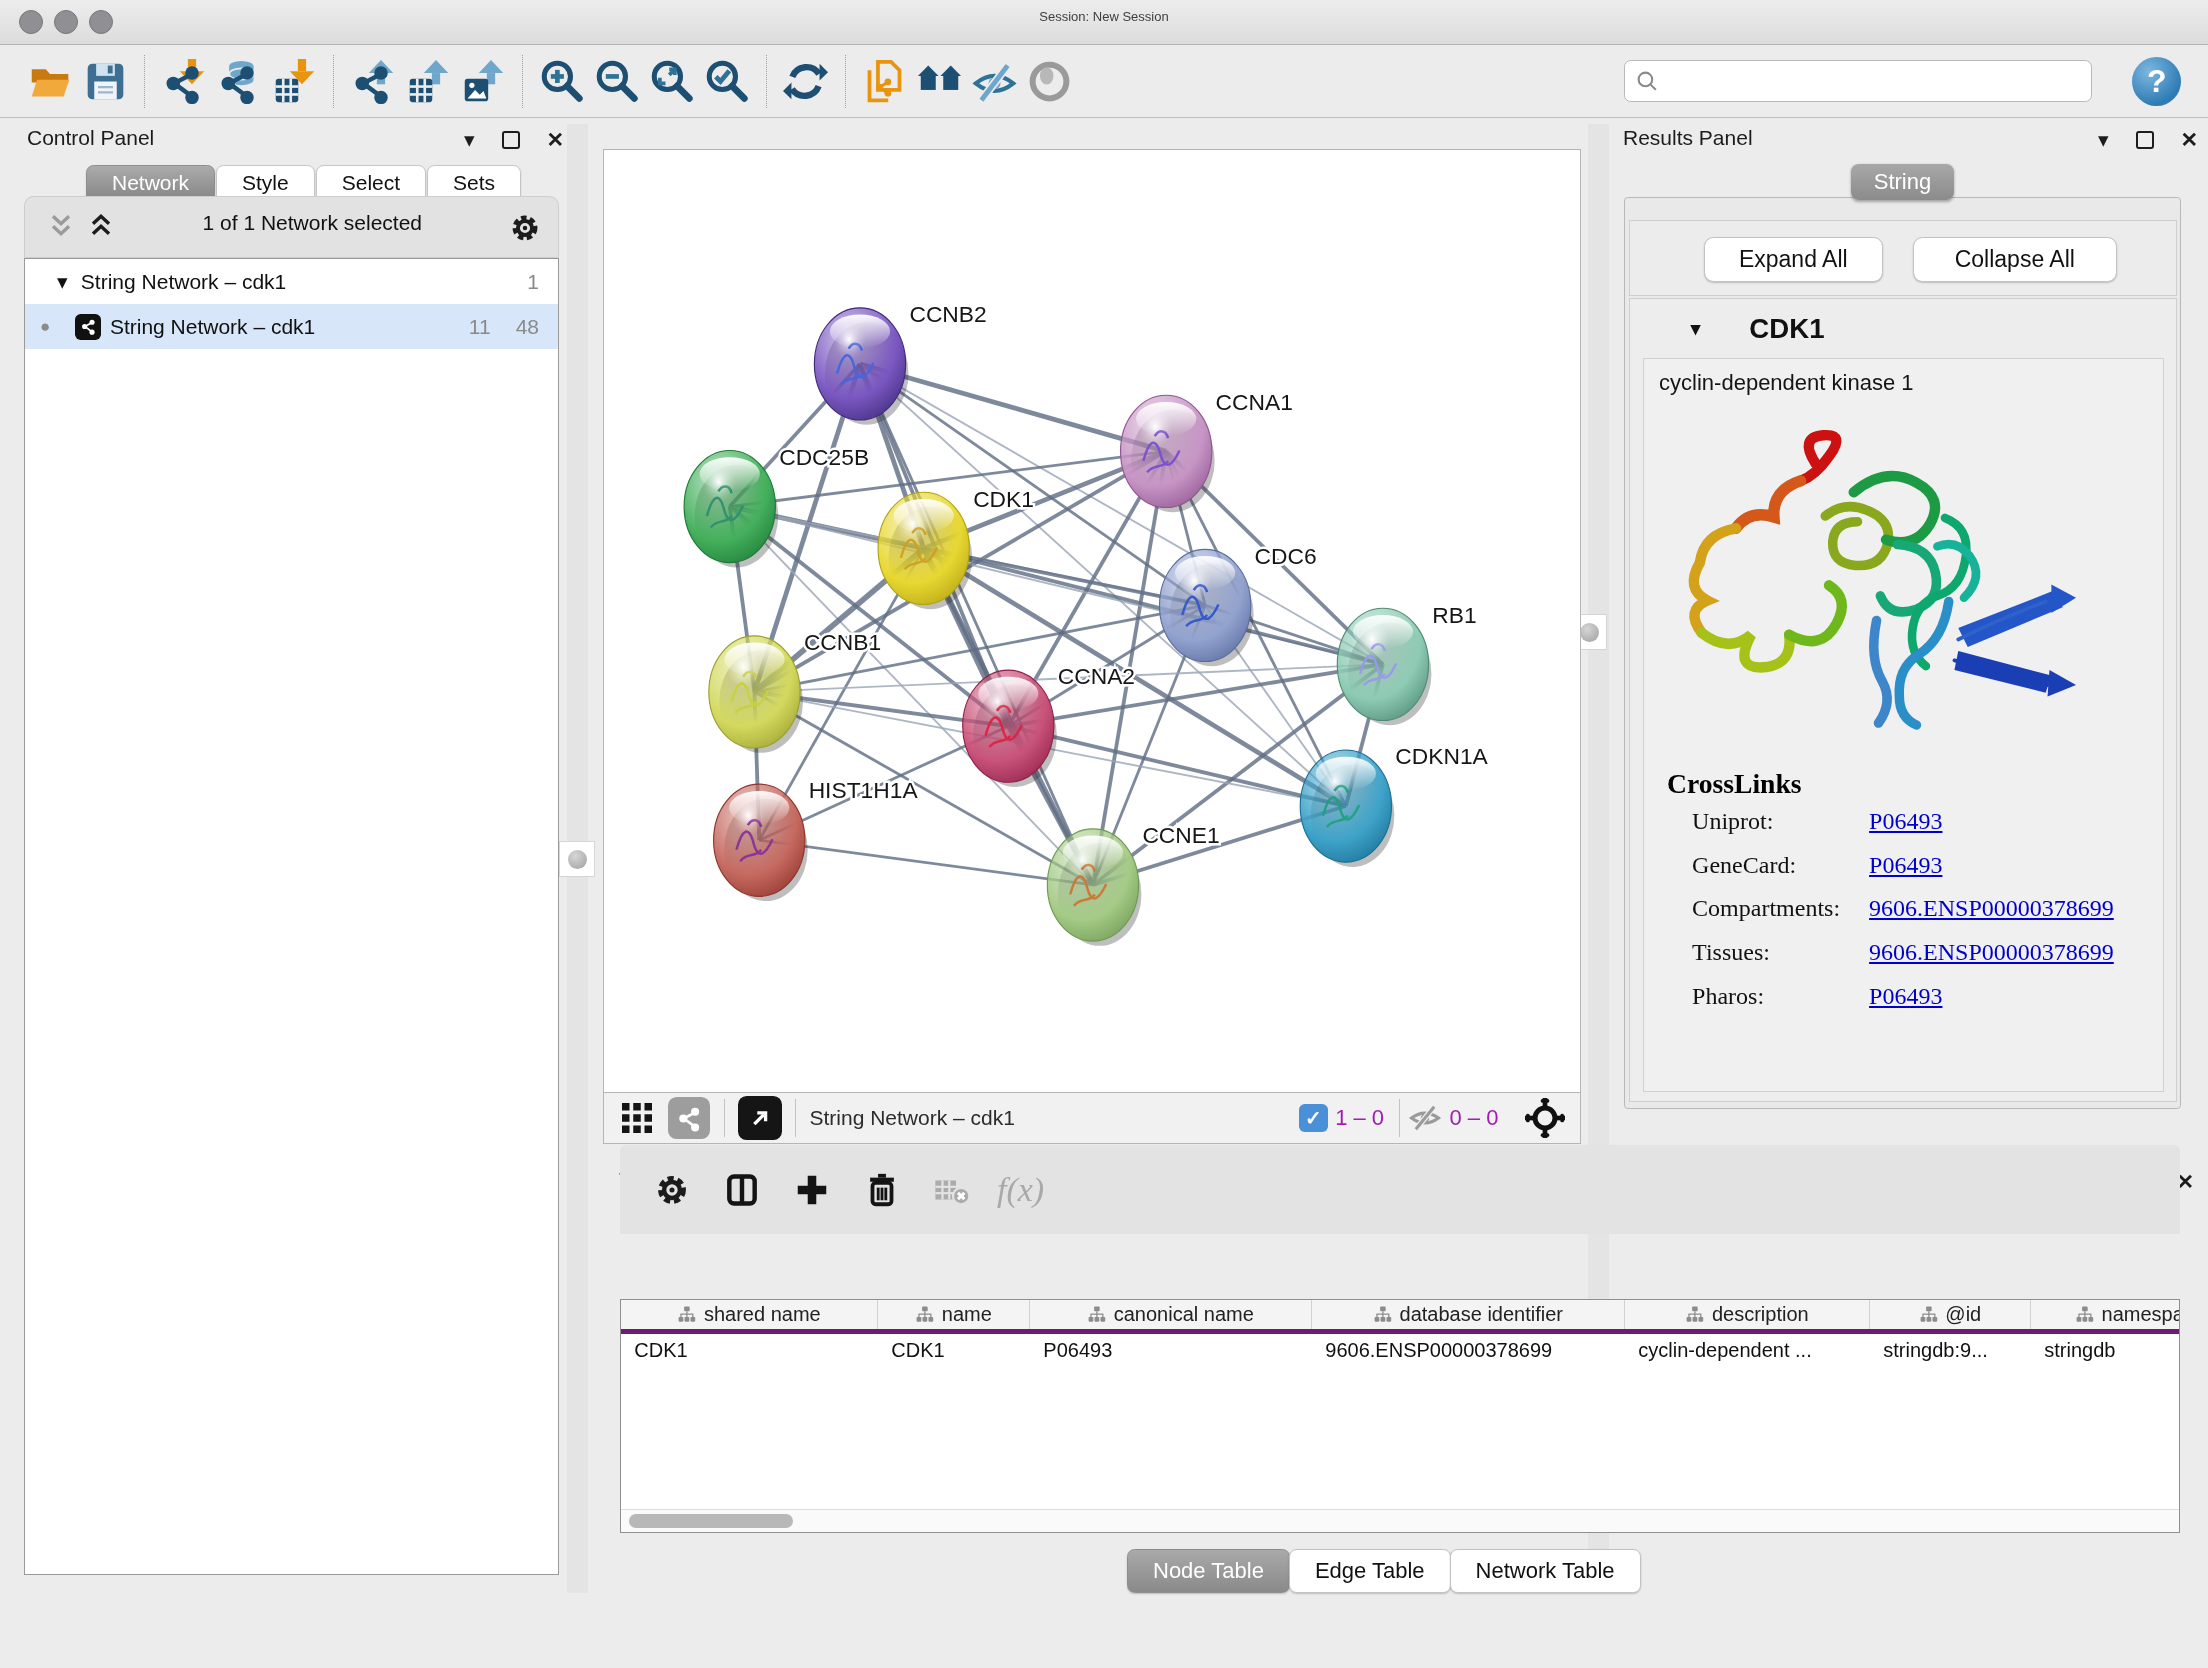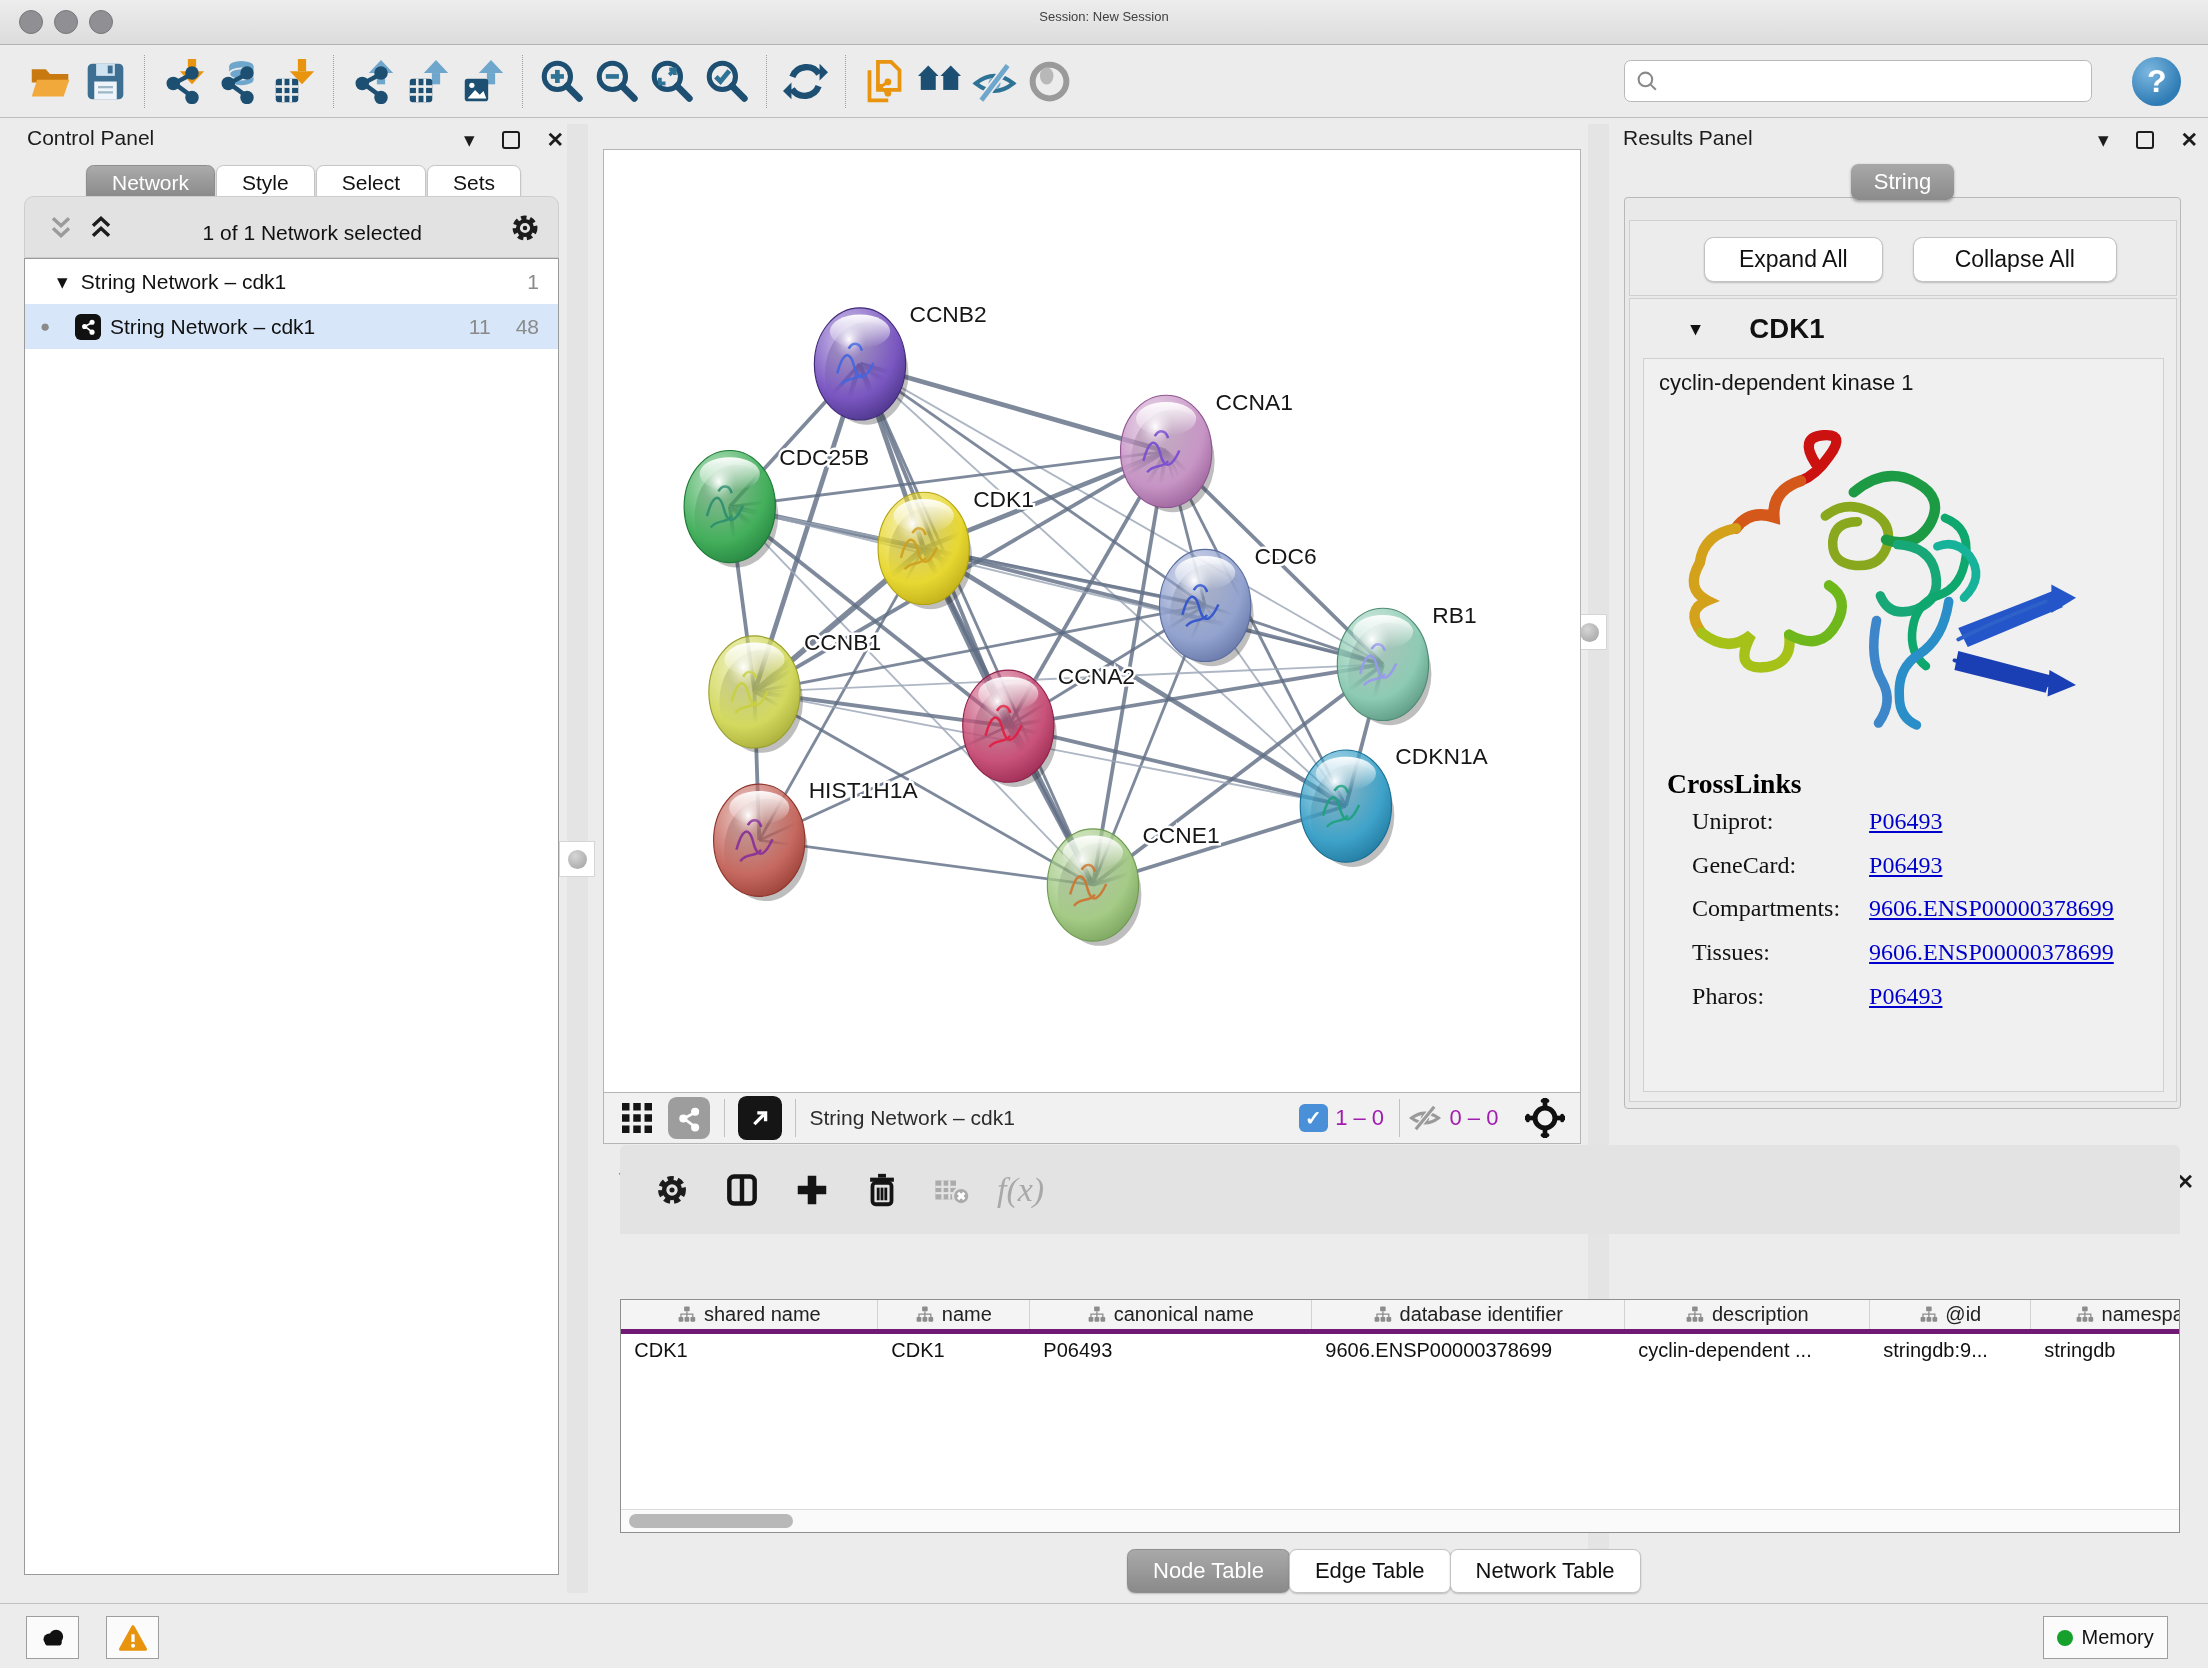--- a/index.html
+++ b/index.html
@@ -35,21 +35,21 @@
   .sq { width:18px; height:18px; border:2.4px solid #1c1c1c; border-radius:2.9px; }
 
   
   .cp-tabs { position:absolute; left:86px; top:165px; display:flex; }
   .ctab { height:36px; padding:0 25px; display:flex; align-items:center; font-size:21px;
     background:#fff; border:1px solid #c6c6c6; border-radius:7.6px 7.6px 0 0; margin-right:1px;
     box-shadow:0 1px 1.9px rgba(0,0,0,.15); color:#111; }
   .ctab.active { background:linear-gradient(#ababab,#868686); color:#fff; border-color:#8e8e8e; }
   .cp-graybox { position:absolute; left:24px; top:196px; width:535px; height:62px;
     background:#e2e2e2; border:1px solid #cdcdcd; border-radius:9.5px 9.5px 0 0; }
-  .cp-status { position:absolute; left:24px; top:211px; width:535px; display:flex; align-items:flex-end; }
+  .cp-status { position:absolute; left:24px; top:211px; width:535px; display:flex; align-items:flex-start; }
   .cp-list { position:absolute; left:24px; top:258px; width:535px; height:1317px;
     background:#fff; border:1.9px solid #9a9a9a; }
   .row1 { height:45px; display:flex; align-items:center; font-size:21px; color:#111; }
   .row2 { height:45px; display:flex; align-items:center; font-size:21px; color:#111; background:#d7e6f8; }
   .share-badge { width:26px; height:26px; background:#111; border-radius:5.7px; display:flex;
     align-items:center; justify-content:center; margin:0 8.6px 0 0; }
   .share-badge svg { width:17px; height:17px; }
   .cnt { color:#8a8a8a; }
 
   
@@ -922,37 +922,15 @@
     <div class="tscroll">
       <div class="tthumb"></div>
     </div>
   </div>
   <div class="bot-tabs">
       <div class="btab active">Node Table</div>
       <div class="btab">Edge Table</div>
       <div class="btab">Network Table</div>
     </div>
 
-  <div class="statusbar">
-    <div class="sb-btn" style="left:26px">
-      <svg viewBox="0 0 24 24">
-          <g fill="#111">
-            <circle cx="9" cy="13" r="4.6"></circle>
-            <circle cx="14.5" cy="11" r="5.6"></circle>
-            <rect x="5.5" y="12.5" width="13.5" height="5.5" rx="2.7"></rect>
-          </g>
-        </svg>
-    </div>
-    <div class="sb-btn" style="left:106px">
-      <svg viewBox="0 0 24 24">
-          <polygon points="12,3 22,21 2,21" fill="#e8940f" stroke="#e8940f" stroke-width="2.5" stroke-linejoin="round"></polygon>
-          <rect x="10.7" y="9" width="2.6" height="6.2" fill="#fff"></rect>
-          <circle cx="12" cy="18.1" r="1.6" fill="#fff"></circle>
-        </svg>
-    </div>
-    <div class="mem-btn">
-      <span class="mem-dot"></span>
-      <span>Memory</span>
-    </div>
-  </div>
 
 </div>
 
 
 </body></html>

